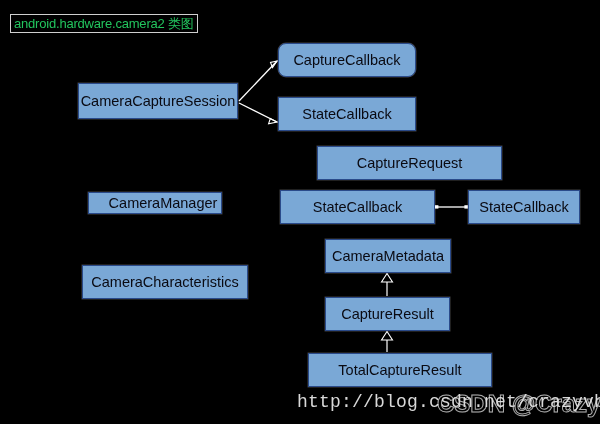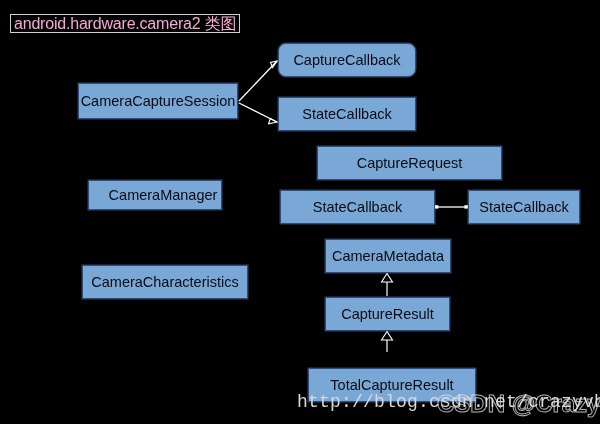--- a/index.html
+++ b/index.html
@@ -5,22 +5,22 @@
   html,body{margin:0;padding:0;background:#000;}
   #stage{
     position:relative;width:600px;height:424px;background:#000;
     overflow:hidden;font-family:"Liberation Sans",sans-serif;
   }
   
   #title-bar{
     position:absolute;left:10px;top:14px;
     padding:1px 3px;
     border:1px solid #cfcfcf;
-    color:#f9a8d4;
-    font-size:16px;
+    color:#22c55e;
+    font-size:13px;
     line-height:15px;
     white-space:nowrap;
     letter-spacing:-0.2px;
   }
   
   .node{
     position:absolute;
     background:#7aa8d6;
     border:1px solid #2a4a8a;
     box-sizing:border-box;
@@ -88,30 +88,30 @@
   </svg>
 
   <div class="node" style="left:78px;top:83px;width:160px;height:36px;">CameraCaptureSession</div>
 
   <div class="node" style="left:278px;top:43px;width:138px;height:34px;border-radius:8px;">CaptureCallback</div>
 
   <div class="node" style="left:278px;top:97px;width:138px;height:34px;">StateCallback</div>
 
   <div class="node" style="left:317px;top:146px;width:185px;height:34px;">CaptureRequest</div>
 
-  <div class="node" style="left:88px;top:180px;width:134px;height:30px;padding-left:16px;">CameraManager</div>
+  <div class="node" style="left:88px;top:192px;width:134px;height:22px;padding-left:16px;">CameraManager</div>
 
   <div class="node" style="left:280px;top:190px;width:155px;height:34px;">StateCallback</div>
 
   <div class="node" style="left:468px;top:190px;width:112px;height:34px;">StateCallback</div>
 
   <div class="node" style="left:325px;top:239px;width:126px;height:34px;">CameraMetadata</div>
 
   <div class="node" style="left:82px;top:265px;width:166px;height:34px;">CameraCharacteristics</div>
 
   <div class="node" style="left:325px;top:297px;width:125px;height:34px;">CaptureResult</div>
 
-  <div class="node" style="left:308px;top:368px;width:168px;height:34px;">TotalCaptureResult</div>
+  <div class="node" style="left:308px;top:353px;width:184px;height:34px;">TotalCaptureResult</div>
 
   <div id="wm-url">http://blog.csdn.net/crazyvb_</div>
   <div id="wm-csdn">CSDN @Crazy</div>
 
 </div>
 
 </body></html>

